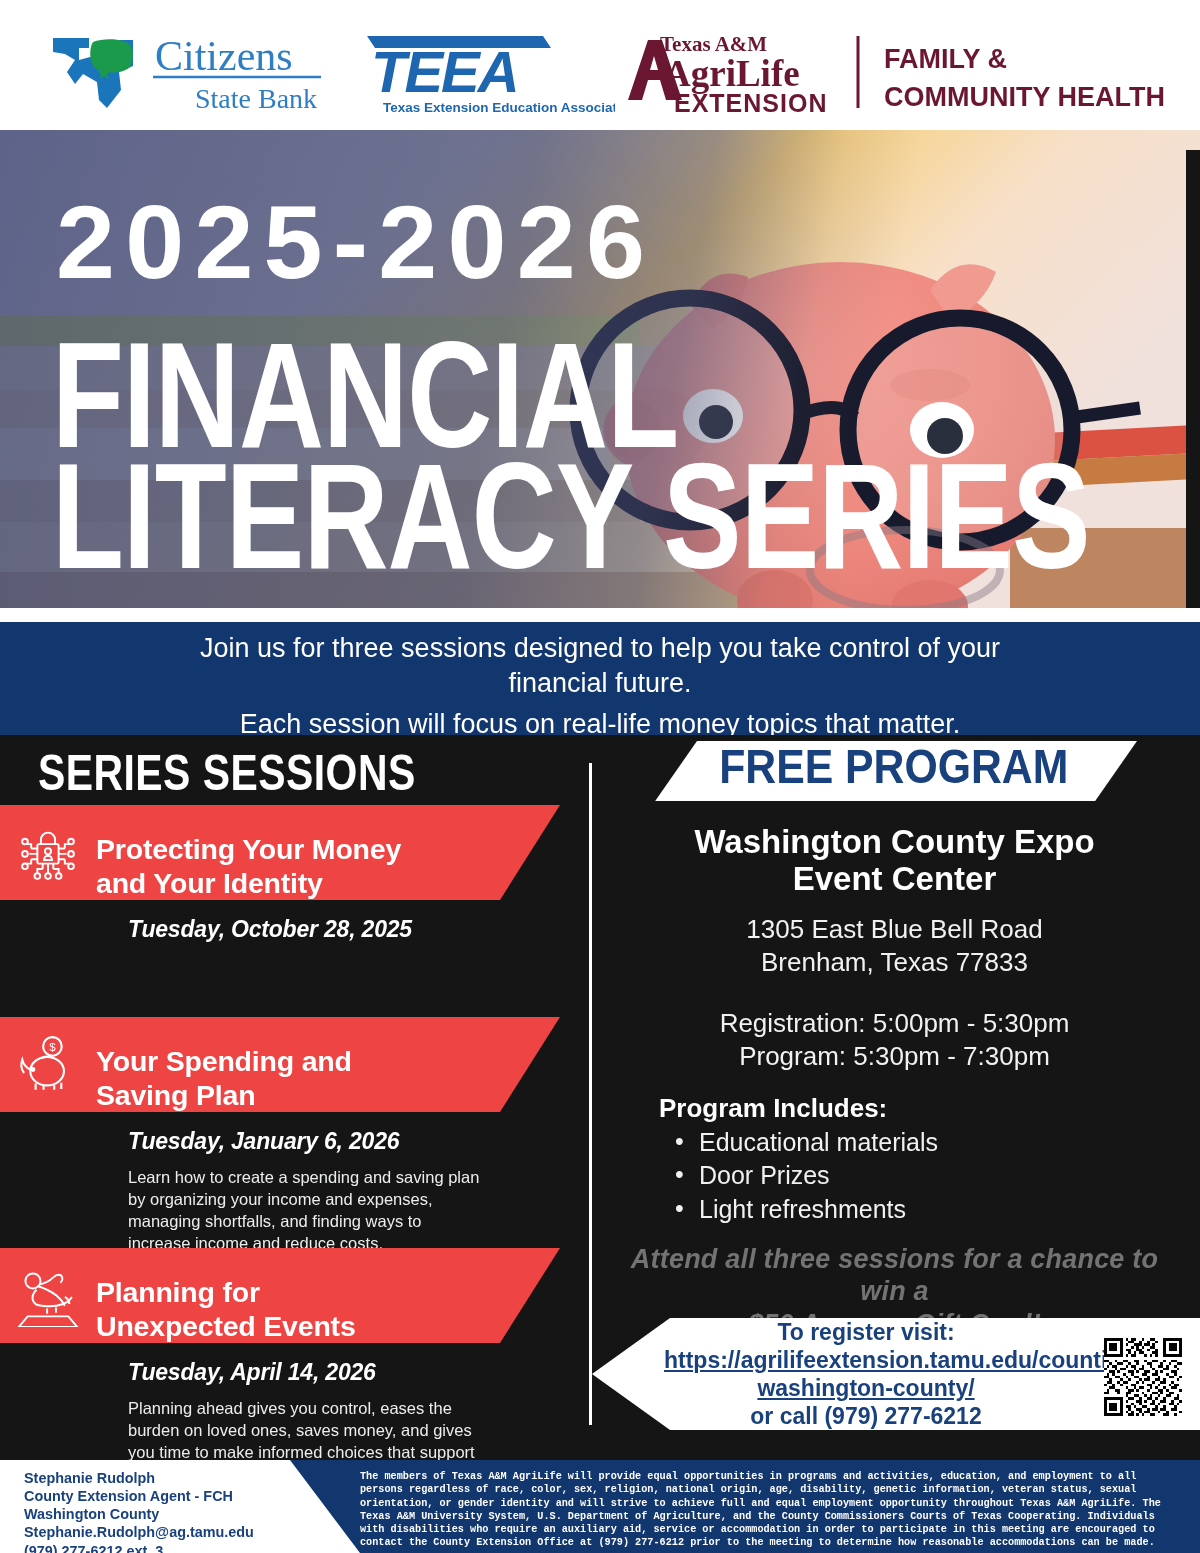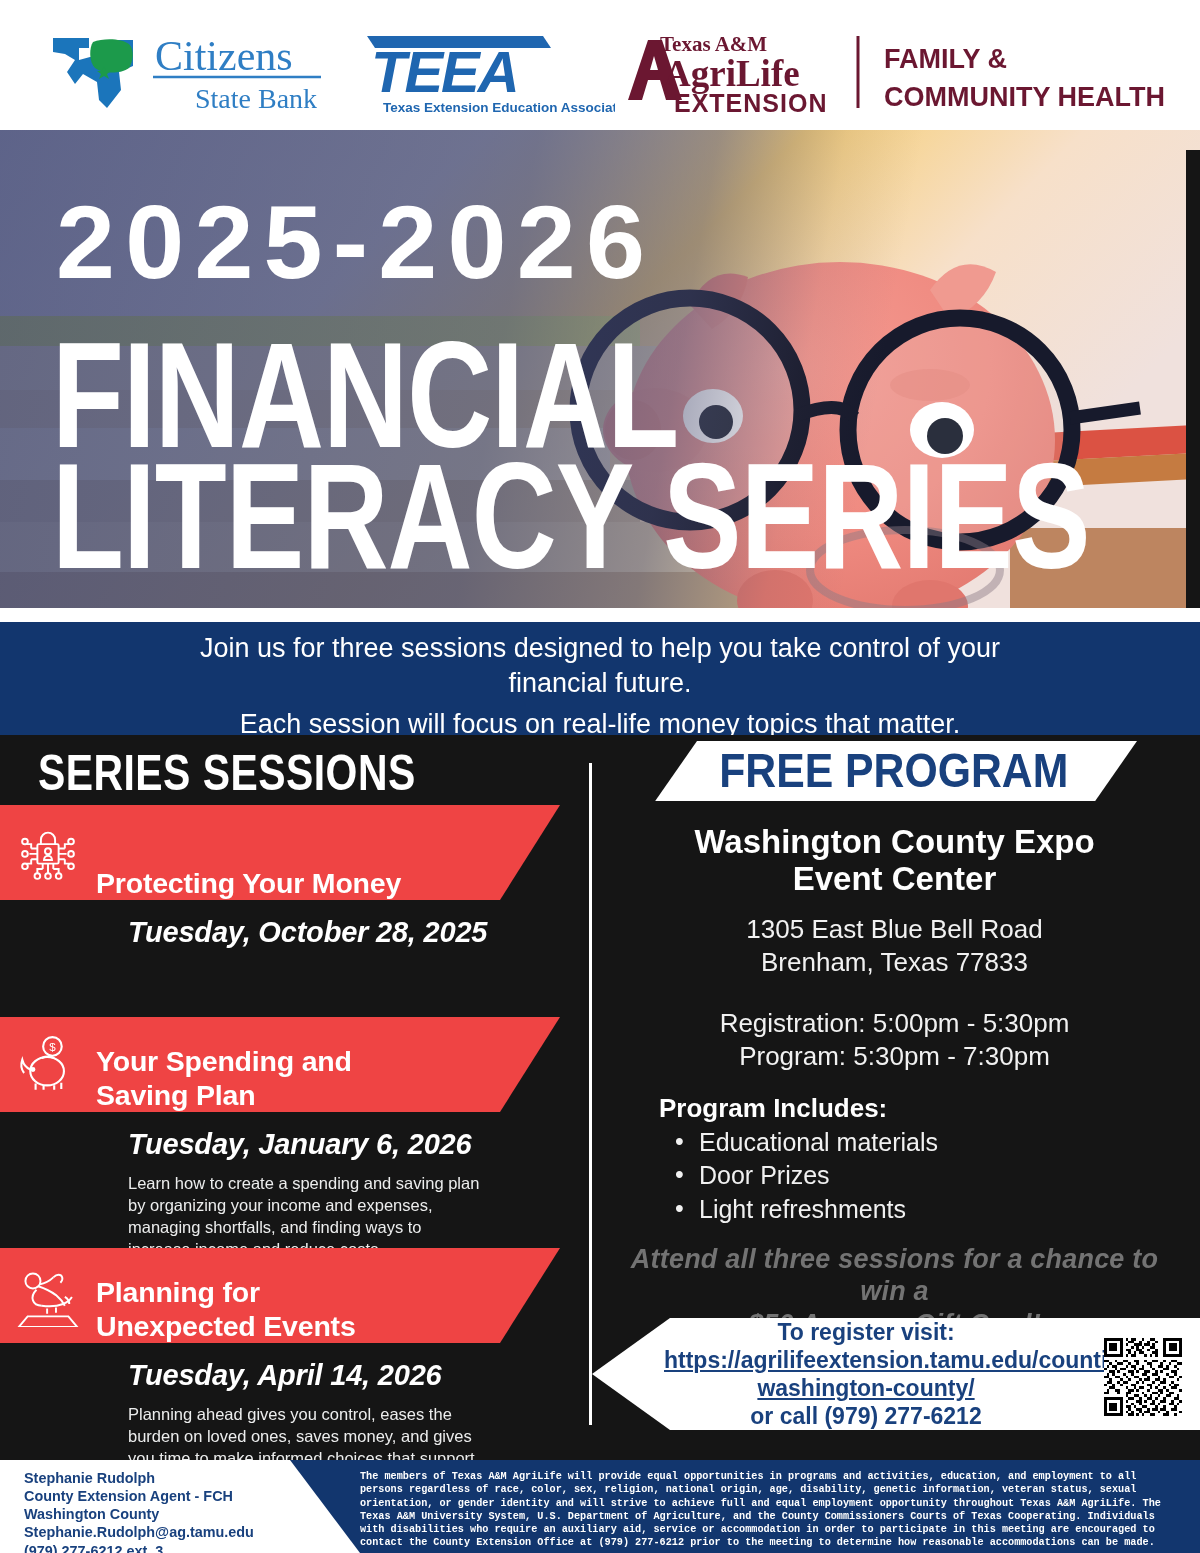--- a/index.html
+++ b/index.html
@@ -93,36 +93,36 @@
     clip-path: polygon(0 0, 560px 0, 500px 95px, 0 95px);
   }
   .sess-icon { width: 96px; height: 95px; flex: 0 0 96px; display: flex; align-items: center; justify-content: center; }
   .sess-icon svg { display:block; }
   .sess-name {
     color: #ffffff; font-size: 28.5px; font-weight: 700; line-height: 1.17;
     letter-spacing: -0.2px; padding-right: 14px;
   }
   .sess-date {
     margin-left: 128px; margin-top: 16px;
-    color: #ffffff; font-size: 29px; font-weight: 700; font-style: italic;
+    color: #ffffff; font-size: 23px; font-weight: 700; font-style: italic;
     letter-spacing: -0.2px;
   }
   .sess-desc {
     margin-left: 128px; margin-top: 12px; width: 360px;
     color: #eceded; font-size: 16.5px; line-height: 1.33; font-weight: 400;
   }
 
   
   .right-col { position: absolute; left: 589px; top: 0; width: 611px; height: 725px; }
 
   .free-banner {
     position: absolute; left: 62px; top: 6px; width: 486px; height: 60px;
     background: #ffffff;
     clip-path: polygon(46px 0, 486px 0, 440px 66px, 0 66px);
-    display: flex; align-items: center; justify-content: center;
+    display: flex; justify-content: center;
   }
   .free-banner span {
     font-family: "Liberation Sans Narrow","Liberation Sans", sans-serif;
     font-weight: 700; font-size: 45px; color: #19417e; letter-spacing: 0px;
     transform: scaleX(0.95) scaleY(1.08);
   }
   .venue {
     position: absolute; left: 20px; top: 88px; width: 571px; text-align: center;
     color: #ffffff; font-size: 33px; font-weight: 700; line-height: 1.13;
   }
@@ -327,20 +327,21 @@
             <circle cx="61" cy="22" r="3.2"></circle>
               <circle cx="61" cy="36" r="3.2"></circle>
               <circle cx="61" cy="50" r="3.2"></circle>
             <circle cx="23" cy="61" r="3.2"></circle>
               <circle cx="35" cy="61" r="3.2"></circle>
               <circle cx="47" cy="61" r="3.2"></circle>
           </svg>
         </div>
         <div class="sess-name">
           <div>Protecting Your Money</div>
+          <div>and Your Identity</div>
         </div>
       </div>
       <div class="sess-date">Tuesday, October 28, 2025</div>
     </div>
 
     <div class="session s2">
       <div class="sess-banner">
         <div class="sess-icon">
           <svg viewBox="0 0 70 70" width="62" height="62" fill="none" stroke="#ffffff" stroke-width="2.4">
             <circle cx="40" cy="14" r="10.5"></circle>

